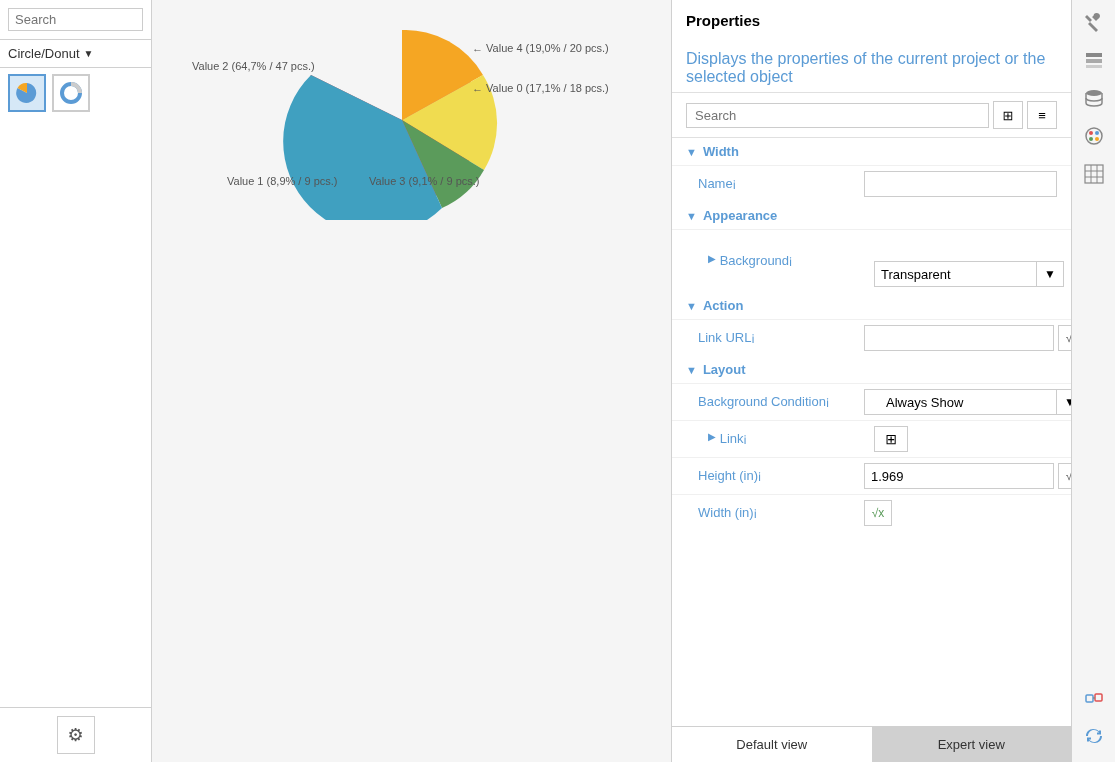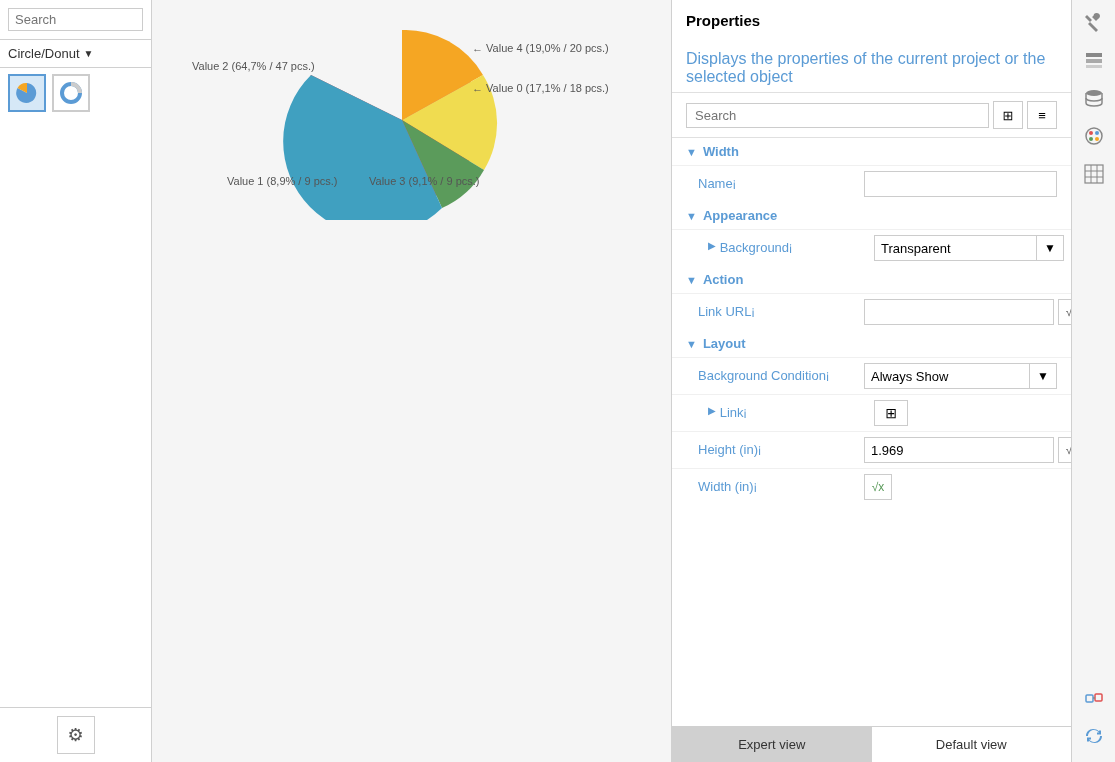--- a/index.html
+++ b/index.html
@@ -232,20 +232,21 @@
       align-items: center;
       justify-content: center;
       cursor: pointer;
       font-size: 14px;
     }
     .select-with-arrow {
       display: flex;
       flex: 1;
       position: relative;
       align-items: flex-end;
+      margin-top: 26px;
     }
 
     
     .properties-footer {
       display: flex;
       border-top: 1px solid #d0d0d0;
     }
     .footer-btn {
       flex: 1;
       padding: 10px;
@@ -447,21 +448,21 @@
       <span>Layout</span>
     </div>
 
     <div class="prop-row">
       <div class="prop-label">
         <span>Background Condition</span>
         <span class="info-icon">ℹ</span>
       </div>
       <div class="prop-value">
         <div style="position:relative;flex:1;display:flex;">
-          <input type="text" value="Always Show" style="flex: 1 1 0%; border: 1px solid rgb(204, 204, 204); padding: 3px 6px; height: 26px;">
+          <input type="text" value="Always Show" style="flex: 1 1 0%; border: 1px solid rgb(204, 204, 204); padding: 3px 21px; height: 26px;">
           <div class="dropdown-btn" style="position:absolute;right:0;top:0;width:28px;height:26px;border:1px solid #ccc;background:#fff;display:flex;align-items:center;justify-content:center;cursor:pointer;">▼</div>
         </div>
       </div>
     </div>
 
     <div class="prop-row sub">
       <div class="prop-label">
         <span class="expand-arrow">▶</span>
         <span>Link</span>
         <span class="info-icon">ℹ</span>
@@ -487,22 +488,22 @@
         <span>Width (in)</span>
         <span class="info-icon">ℹ</span>
       </div>
       <div class="prop-value">
         <div class="fx-btn" style="color:#5b9b5b;">√x</div>
       </div>
     </div>
   </div>
 
   <div class="properties-footer">
+    <button class="footer-btn">Default view</button>
     <button class="footer-btn active">Expert view</button>
-    <button class="footer-btn">Default view</button>
   </div>
 </div>
 
 <div class="right-iconbar">
   <div class="ri-btn">
     <svg width="20" height="20" viewBox="0 0 20 20">
       <path d="M3 3 L8 8 L6 10 L1 5 Z M10 2 C12 0 16 1 16 4 C16 6 14 7 14 7 L12 9 L8 5 C8 5 10 4 10 2Z M6 10 L14 18 L12 20 L4 12 Z" fill="#888"></path>
     </svg>
   </div>
   <div class="ri-btn">

